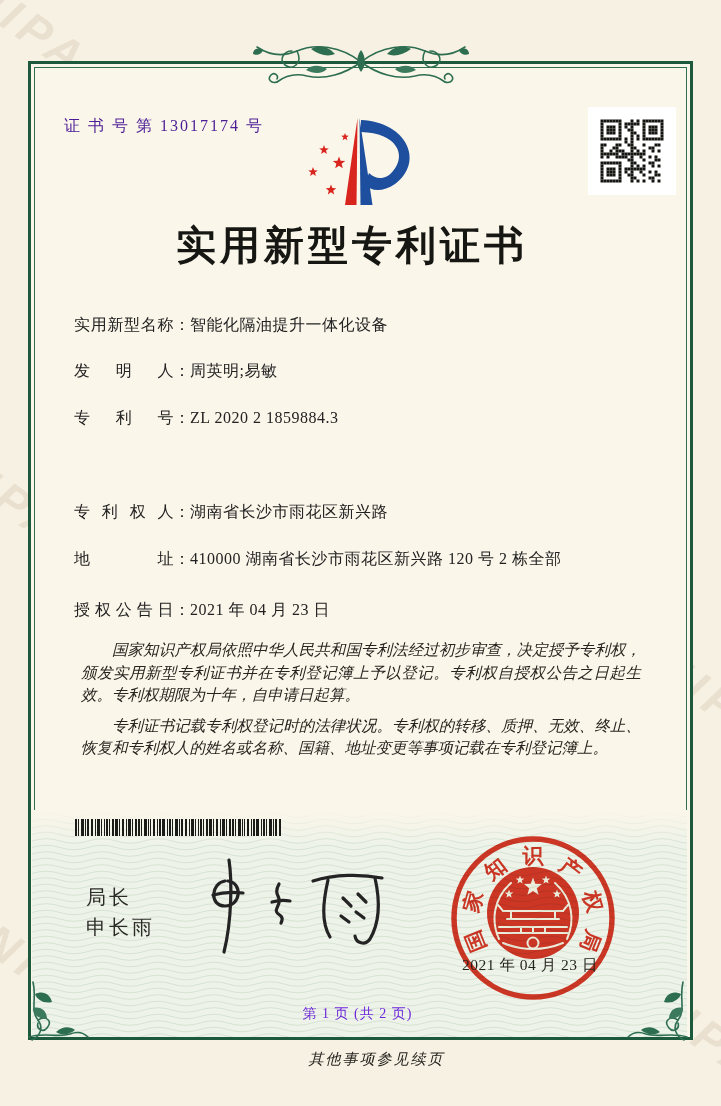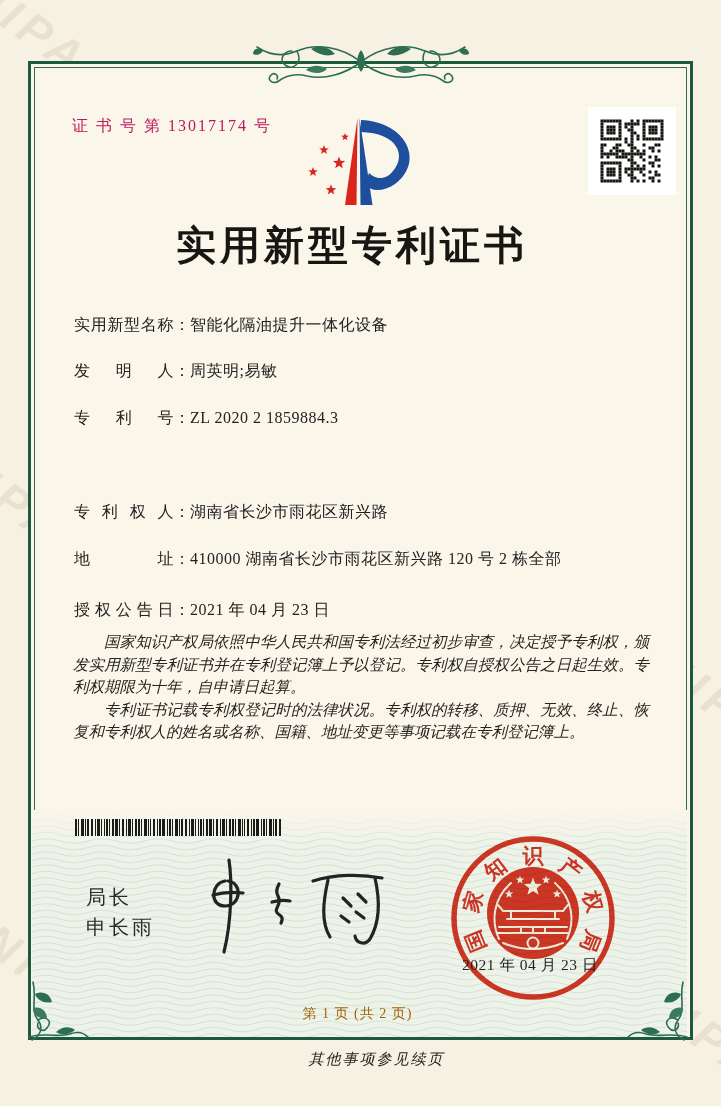--- a/index.html
+++ b/index.html
@@ -10,51 +10,51 @@
       font-weight:bold;font-style:italic;font-size:46px;letter-spacing:7px;
       color:rgba(186,158,128,0.20);transform:rotate(35deg);white-space:nowrap;
       pointer-events:none;}
   .wm.pink{color:rgba(214,150,138,0.22);}
   
   .frame{position:absolute;left:28px;top:61px;width:659px;height:973px;
          border:3px solid #1d5a3d;background:#fbf6ea;}
   .frame-inner{position:absolute;left:3px;top:3px;right:3px;bottom:3px;border:1px solid #2f6e50;}
   .orn{position:absolute;pointer-events:none;}
   
-  .cert-no{position:absolute;left:64px;top:116px;font-size:16px;letter-spacing:2px;color:#be185d;margin-left:8px;}
+  .cert-no{position:absolute;left:64px;top:116px;font-size:16px;letter-spacing:2px;color:#4c1d95;}
   .title{position:absolute;left:28px;top:218px;width:648px;text-align:center;
          font-size:40px;font-weight:bold;letter-spacing:4px;color:#161613;}
   
   .field-row{position:absolute;left:74px;height:22px;font-size:16px;color:#222;white-space:nowrap;}
   .flabel{display:inline-block;width:100px;text-align:justify;text-align-last:justify;
           vertical-align:top;letter-spacing:0.5px;}
   .flabel.narrow{width:82px;letter-spacing:0.5px;}
   .fcolon{display:inline-block;width:16px;}
   .fvalue{letter-spacing:0.5px;}
   .pair2{position:absolute;left:256px;top:0;white-space:nowrap;}
   
   .paras{position:absolute;left:73px;top:631px;width:576px;font-size:15.5px;line-height:22.5px;
          color:#26241f;text-align:justify;font-style:italic;}
-  .paras p{margin:0;text-indent:2em;}
+  .paras p{margin:8px;text-indent:2em;}
   
   .waves{position:absolute;left:32px;top:810px;width:655px;height:227px;background:#eef3e9;}
   .waves-fade{position:absolute;left:0;top:0;width:100%;height:34px;
               background:linear-gradient(#fbf6ea,rgba(251,246,234,0));}
   
   .barcode{position:absolute;left:75px;top:819px;}
   
   .sig-block{position:absolute;left:86px;top:884px;font-family:"Liberation Sans","DejaVu Sans",sans-serif;
              font-size:20px;letter-spacing:3px;color:#2b2b28;}
   .sig-block div{height:30px;}
   .sig-svg{position:absolute;left:185px;top:850px;}
   
   .seal{position:absolute;left:448px;top:833px;opacity:0.94;mix-blend-mode:multiply;}
   
   .page-ind{position:absolute;left:28px;top:1005px;width:659px;text-align:center;
-            font-size:14px;letter-spacing:1px;color:#a16207;}
+            font-size:14px;letter-spacing:1px;color:#6d28d9;}
   .note{position:absolute;left:16px;top:1050px;width:721px;text-align:center;font-size:15px;
         font-style:italic;letter-spacing:2px;color:#26241f;}
 </style>
 </head>
 <body>
 
 <div class="page">
 
   <div class="wm" style="left:-75px;top:-12px">CNIPA</div>
   <div class="wm pink" style="left:648px;top:-34px">CNIPA</div>

